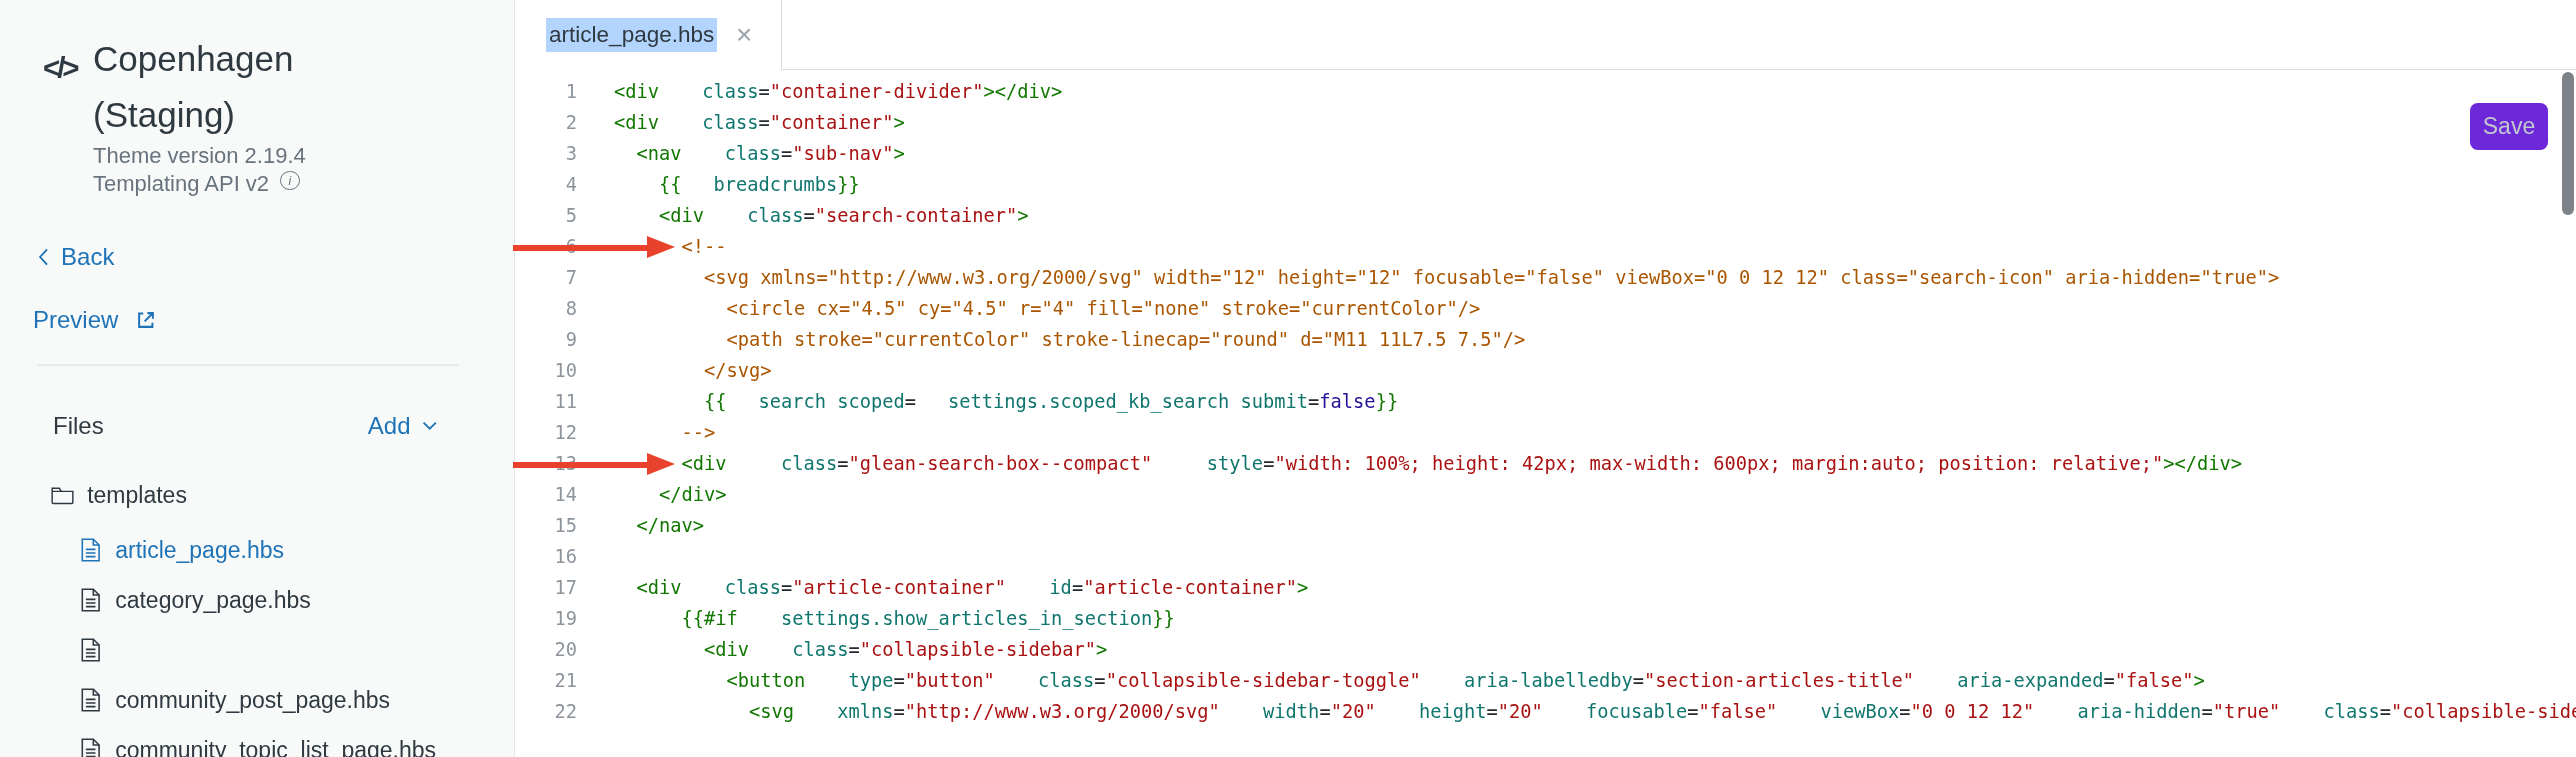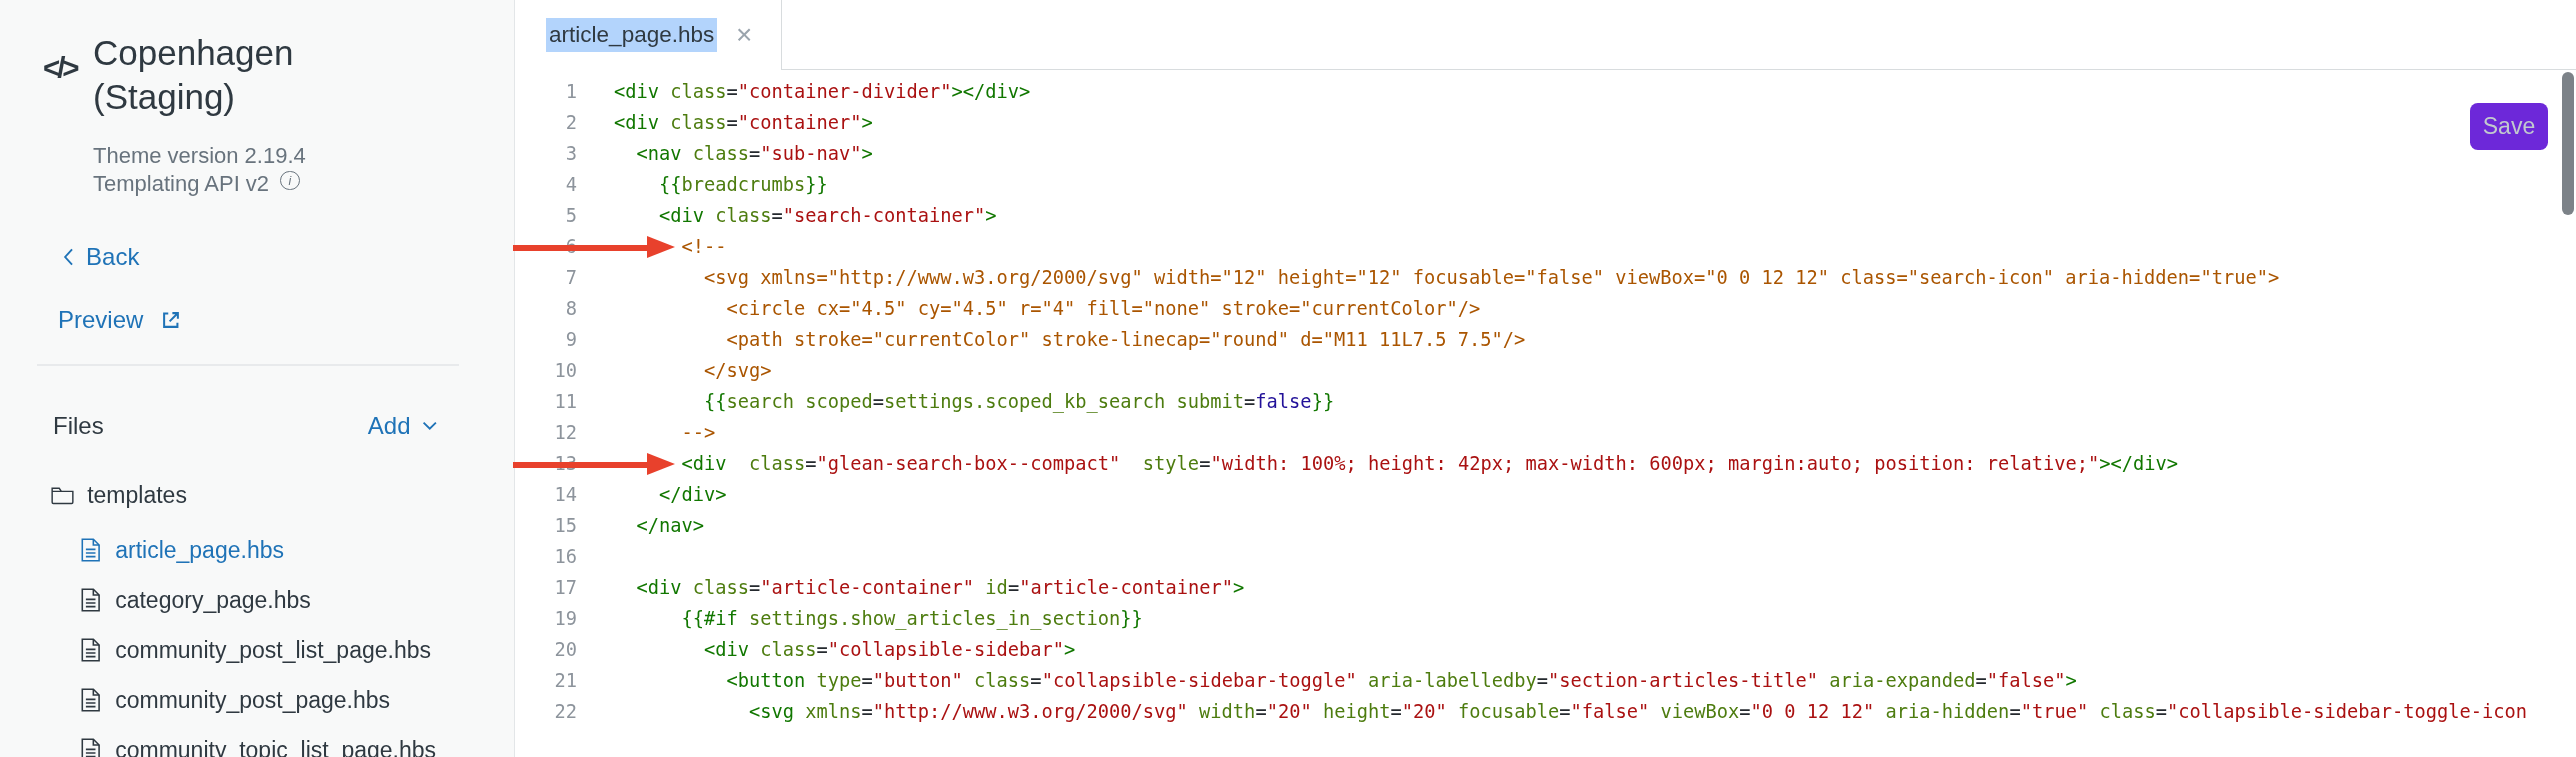--- a/index.html
+++ b/index.html
@@ -5,28 +5,28 @@
   * { margin:0; padding:0; box-sizing:border-box; }
   html,body { width:2576px; height:757px; overflow:hidden; background:#fff;
     font-family:"Liberation Sans", sans-serif; color:#2f3941; }
 
   
   .sidebar { position:absolute; left:0; top:0; width:515px; height:757px;
     background:#f8f9f9; border-right:1.6px solid #e3e6e8; }
   .code-icon { position:absolute; left:43px; top:51px; font-size:29.5px; font-weight:bold;
     letter-spacing:-3.1px; color:#2f3941; }
   .theme-title { position:absolute; left:93px; top:31px; width:257px;
-    font-size:35px; line-height:44px; color:#2f3941; }
+    font-size:35px; line-height:56px; color:#2f3941; }
   .theme-version { position:absolute; left:93px; top:143px; font-size:22px; color:#68737d; }
   .templating { position:absolute; left:93px; top:171px; font-size:22px; color:#68737d;
     display:flex; align-items:flex-start; gap:11px; }
   .info-icon { width:19.4px; height:19.4px; border:1.6px solid #68737d; border-radius:50%;
     display:inline-flex; align-items:center; justify-content:center;
     font-size:12.4px; font-style:italic; color:#68737d; flex:none; }
-  .link { color:#1f73b7; font-size:24px; display:flex; align-items:center; cursor:pointer;margin-left:25px; }
+  .link { color:#1f73b7; font-size:24px; display:flex; align-items:center; cursor:pointer; }
   .back-link { position:absolute; left:37px; top:243px; gap:11.7px; }
   .preview-link { position:absolute; left:33px; top:306px; gap:17px;text-align:right; }
   .divider { position:absolute; left:37px; top:364px; width:422px; height:1.6px; background:#e8eaec; }
   .files-row { position:absolute; left:53px; top:412px; width:384px;
     display:flex; justify-content:space-between; align-items:center; }
   .files-heading { font-size:24px; color:#2f3941; }
   .add-button { color:#1f73b7; font-size:24px; display:flex; align-items:center; gap:11px; cursor:pointer; }
   .tree { position:absolute; left:0; top:471px; width:100%; }
   .folder-row { height:48px; padding-left:51px; display:flex; align-items:center; gap:13.2px;
     font-size:23px; color:#2f3941; }
@@ -52,21 +52,21 @@
     background:#7c8288; border-radius:6.2px; cursor:pointer; }
 
   .codearea { position:absolute; left:515px; top:70px; right:0; bottom:0;
     padding-top:6.2px; overflow:hidden; background:#fff; }
   .cline { display:flex; height:31px; line-height:31px;
     font-family:"DejaVu Sans Mono", monospace; font-size:18.7px; }
   .lnum { width:62px; text-align:right; color:#8d949c; flex:none;
     font-family:"DejaVu Sans Mono", monospace; }
   .ltext { margin-left:37px; white-space:pre; }
   .tk-tag  { color:#117700; }
-  .tk-attr { color:#4d7c0f; }
+  .tk-attr { color:#0f766e;margin-left:32px; }
   .tk-str  { color:#aa1111; }
   .tk-cmt  { color:#aa5500; }
   .tk-atom { color:#221199; }
   .tk-pln  { color:#24292e; }
 
   .arrow { position:absolute; left:513px; width:162px; height:23px; z-index:4; pointer-events:none; }
   .arrow .bar { position:absolute; left:0; top:9.3px; width:134px; height:5.4px; background:#e8412c; }
   .arrow .head { position:absolute; left:134px; top:0; width:0; height:0;
     border-top:11.7px solid transparent; border-bottom:11.7px solid transparent;
     border-left:28px solid #e8412c; }
@@ -135,21 +135,20 @@
     </svg>
     <span class="file-name">category_page.hbs</span>
   </div>
 
   <div class="file-row">
     <svg class="doc-icon" width="19.4" height="24" viewBox="0 0 16 20">
       <path d="M1 1 h9.2 L15 5.8 V19 H1 Z" fill="none" stroke="currentColor" stroke-width="1.3"></path>
       <path d="M10.2 1 V5.8 H15" fill="none" stroke="currentColor" stroke-width="1.3"></path>
       <path d="M4 9.5 h8 M4 12.5 h8 M4 15.5 h8" stroke="currentColor" stroke-width="1.3"></path>
     </svg>
-    <span class="file-name">community_post_list_page.hbs</span>
   </div>
 
   <div class="file-row">
     <svg class="doc-icon" width="19.4" height="24" viewBox="0 0 16 20">
       <path d="M1 1 h9.2 L15 5.8 V19 H1 Z" fill="none" stroke="currentColor" stroke-width="1.3"></path>
       <path d="M10.2 1 V5.8 H15" fill="none" stroke="currentColor" stroke-width="1.3"></path>
       <path d="M4 9.5 h8 M4 12.5 h8 M4 15.5 h8" stroke="currentColor" stroke-width="1.3"></path>
     </svg>
     <span class="file-name">community_post_page.hbs</span>
   </div>

